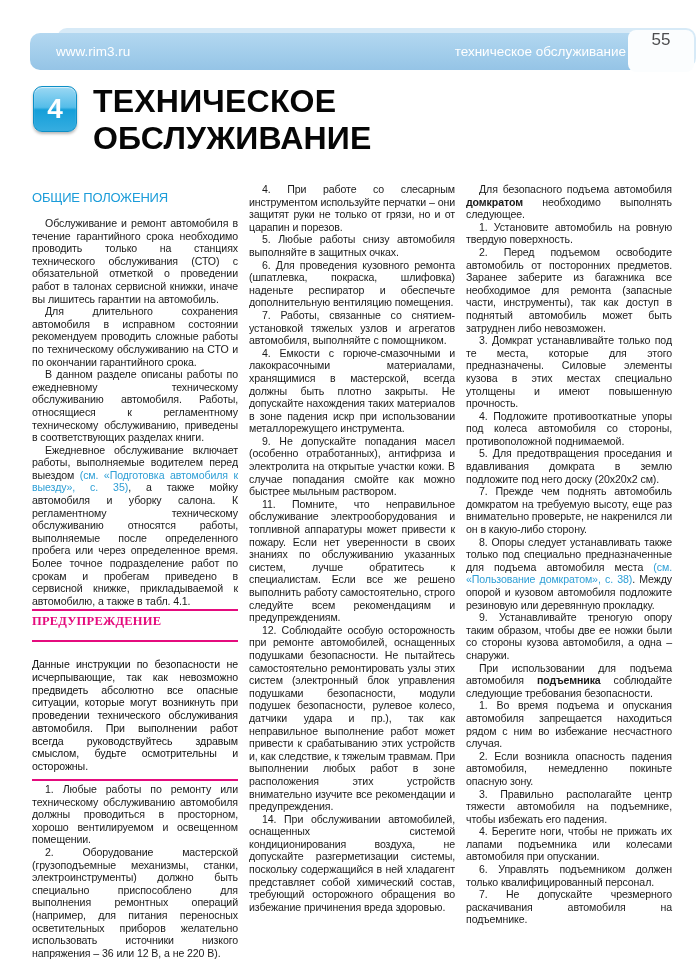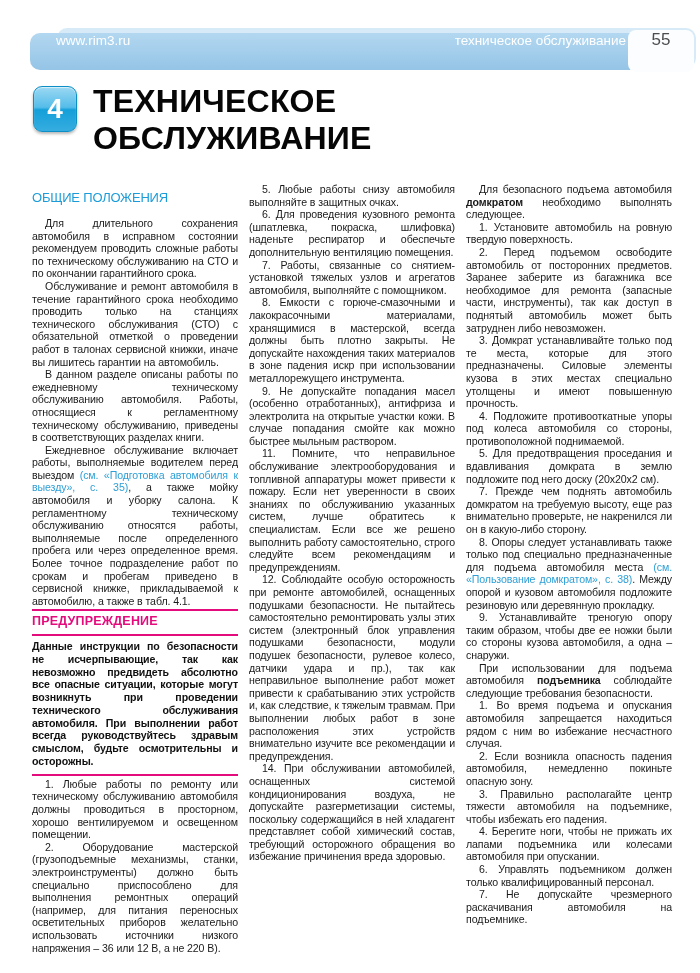--- a/index.html
+++ b/index.html
@@ -5,21 +5,21 @@
   html,body{margin:0;padding:0;}
   body{background:#ffffff;font-family:"Liberation Sans","DejaVu Sans",sans-serif;}
   #page{position:relative;width:700px;height:973px;background:#ffffff;overflow:hidden;}
 
   
   .runhead{position:absolute;top:28px;left:0;width:700px;height:44px;}
   .runhead-backdrop{position:absolute;left:57px;top:0;width:639px;height:40px;
     background:#d7eaf7;border-radius:10px;}
   .runhead-bar{position:absolute;left:30px;top:5px;width:622px;height:37px;
     background:linear-gradient(180deg,#b3d7f0 0%,#a2cdeb 55%,#95c4e6 100%);
-    border-radius:10px;display:flex;justify-content:space-between;
+    border-radius:10px;display:flex;align-items:center;justify-content:space-between;
     color:#ffffff;font-size:13.5px;padding:0 26px;box-sizing:border-box;}
   .runhead-num{position:absolute;right:6px;top:2px;width:66px;height:42px;background:#fbfdfe;
     border-radius:8px;display:flex;align-items:flex-start;justify-content:center;
     color:#4d4d4f;font-size:17px;}
 
   
   .chapter{position:absolute;left:33px;top:83px;display:flex;align-items:flex-start;}
   .chapter-badge{width:42px;height:44px;border-radius:9px;border:1px solid #0d8fc6;
     background:linear-gradient(180deg,#9bd8f3 0%,#55bde9 46%,#149fd9 52%,#36ade0 100%);
     box-shadow:0 2px 3px rgba(0,0,0,.28), inset 0 1px 1px rgba(255,255,255,.65);
@@ -36,23 +36,23 @@
     letter-spacing:-0.2px;}
   .h1.spaced{margin-top:20px;margin-bottom:11px;}
   p.body{margin:0;font-size:10.6px;line-height:12.6px;color:#1a1a1a;text-align:justify;
     text-indent:13px;letter-spacing:-0.1px;}
   p.body a{color:#2e9fd6;text-decoration:none;}
   strong{font-weight:bold;}
 
   .warning{margin:2px 0 2px 0;}
   .warning .rule{height:0;border-top:2px solid #e40b7d;margin:0;}
   .warning .wlabel{color:#e40b7d;font-weight:bold;font-size:12.5px;line-height:12.5px;
-    padding:4px 0 6px 0;letter-spacing:.2px;}
-  .warning p.wpara{margin:4px 0 6px 0;font-size:10.6px;line-height:12.8px;color:#111111;
-    font-weight:bold;text-align:justify;text-indent:0;letter-spacing:-0.1px;}
+    padding:4px 0 12px 0;letter-spacing:.2px;font-family:Liberation Serif, serif;}
+  .warning p.wpara{margin:16px 0 6px 0;font-size:10.6px;line-height:12.8px;color:#111111;
+    font-weight:normal;text-align:justify;text-indent:0;letter-spacing:-0.1px;}
 </style>
 </head>
 <body>
 
 <div id="page">
 
   <div class="runhead">
     <div class="runhead-backdrop"></div>
     <div class="runhead-bar">
       <span>www.rim3.ru</span>
@@ -69,39 +69,40 @@
     </div>
     <div class="chapter-title">
       <div>ТЕХНИЧЕСКОЕ</div>
       <div>ОБСЛУЖИВАНИЕ</div>
     </div>
   </div>
 
   <div class="columns">
     <div class="col" id="col-0">
         <div class="h1">ОБЩИЕ ПОЛОЖЕНИЯ</div>
+        <p class="body">Обслуживание и ремонт автомобиля в течение гарантийного срока необходимо проводить только на станциях технического обслуживания (СТО) с обязательной отметкой о проведении работ в талонах сервисной книжки, иначе вы лишитесь гарантии на автомобиль.</p>
         <p class="body">Для длительного сохранения автомобиля в исправном состоянии рекомендуем проводить сложные работы по техническому обслуживанию на СТО и по окончании гарантийного срока.</p>
-        <p class="body">Обслуживание и ремонт автомобиля в течение гарантийного срока необходимо проводить только на станциях технического обслуживания (СТО) с обязательной отметкой о проведении работ в талонах сервисной книжки, иначе вы лишитесь гарантии на автомобиль.</p>
         <p class="body">В данном разделе описаны работы по ежедневному техническому обслуживанию автомобиля. Работы, относящиеся к регламентному техническому обслуживанию, приведены в соответствующих разделах книги.</p>
         <p class="body">Ежедневное обслуживание включает работы, выполняемые водителем перед выездом <a href="#">(см. «Подготовка автомобиля к выезду», с. 35)</a>, а также мойку автомобиля и уборку салона. К регламентному техническому обслуживанию относятся работы, выполняемые после определенного пробега или через определенное время. Более точное подразделение работ по срокам и пробегам приведено в сервисной книжке, прикладываемой к автомобилю, а также в табл. 4.1.</p>
         <div class="warning">
           <div class="rule"></div>
           <div class="wlabel">ПРЕДУПРЕЖДЕНИЕ</div>
           <div class="rule"></div>
           <p class="wpara">Данные инструкции по безопасности не исчерпывающие, так как невозможно предвидеть абсолютно все опасные ситуации, которые могут возникнуть при проведении технического обслуживания автомобиля. При выполнении работ всегда руководствуйтесь здравым смыслом, будьте осмотрительны и осторожны.</p>
           <div class="rule"></div>
         </div>
         <p class="body">1. Любые работы по ремонту или техническому обслуживанию автомобиля должны проводиться в просторном, хорошо вентилируемом и освещенном помещении.</p>
         <p class="body">2. Оборудование мастерской (грузоподъемные механизмы, станки, электроинструменты) должно быть специально приспособлено для выполнения ремонтных операций (например, для питания переносных осветительных приборов желательно использовать источники низкого напряжения – 36 или 12 В, а не 220 В).</p>
       </div>
     <div class="col" id="col-1">
+        <p class="body">4. При работе со слесарным инструментом используйте перчатки – они защитят руки не только от грязи, но и от царапин и порезов.</p>
         <p class="body">5. Любые работы снизу автомобиля выполняйте в защитных очках.</p>
         <p class="body">6. Для проведения кузовного ремонта (шпатлевка, покраска, шлифовка) наденьте респиратор и обеспечьте дополнительную вентиляцию помещения.</p>
         <p class="body">7. Работы, связанные со снятием-установкой тяжелых узлов и агрегатов автомобиля, выполняйте с помощником.</p>
-        <p class="body">8. Емкости с горюче-смазочными и лакокрасочными материалами, хранящимися в мастерской, всегда должны быть плотно закрыты. Не допускайте нахождения таких материалов в зоне падения искр при использовании металлорежущего инструмента.</p>
+        <p class="body">4. Емкости с горюче-смазочными и лакокрасочными материалами, хранящимися в мастерской, всегда должны быть плотно закрыты. Не допускайте нахождения таких материалов в зоне падения искр при использовании металлорежущего инструмента.</p>
         <p class="body">9. Не допускайте попадания масел (особенно отработанных), антифриза и электролита на открытые участки кожи. В случае попадания смойте как можно быстрее мыльным раствором.</p>
         <p class="body">11. Помните, что неправильное обслуживание электрооборудования и топливной аппаратуры может привести к пожару. Если нет уверенности в своих знаниях по обслуживанию указанных систем, лучше обратитесь к специалистам. Если все же решено выполнить работу самостоятельно, строго следуйте всем рекомендациям и предупреждениям.</p>
         <p class="body">12. Соблюдайте особую осторожность при ремонте автомобилей, оснащенных подушками безопасности. Не пытайтесь самостоятельно ремонтировать узлы этих систем (электронный блок управления подушками безопасности, модули подушек безопасности, рулевое колесо, датчики удара и пр.), так как неправильное выполнение работ может привести к срабатыванию этих устройств и, как следствие, к тяжелым травмам. При выполнении любых работ в зоне расположения этих устройств внимательно изучите все рекомендации и предупреждения.</p>
         <p class="body">14. При обслуживании автомобилей, оснащенных системой кондиционирования воздуха, не допускайте разгерметизации системы, поскольку содержащийся в ней хладагент представляет собой химический состав, требующий осторожного обращения во избежание причинения вреда здоровью.</p>
       </div>
     <div class="col" id="col-2">
         <p class="body">Для безопасного подъема автомобиля <strong>домкратом</strong> необходимо выполнять следующее.</p>
         <p class="body">1. Установите автомобиль на ровную твердую поверхность.</p>
         <p class="body">2. Перед подъемом освободите автомобиль от посторонних предметов. Заранее заберите из багажника все необходимое для ремонта (запасные части, инструменты), так как доступ в поднятый автомобиль может быть затруднен либо невозможен.</p>
         <p class="body">3. Домкрат устанавливайте только под те места, которые для этого предназначены. Силовые элементы кузова в этих местах специально утолщены и имеют повышенную прочность.</p>

